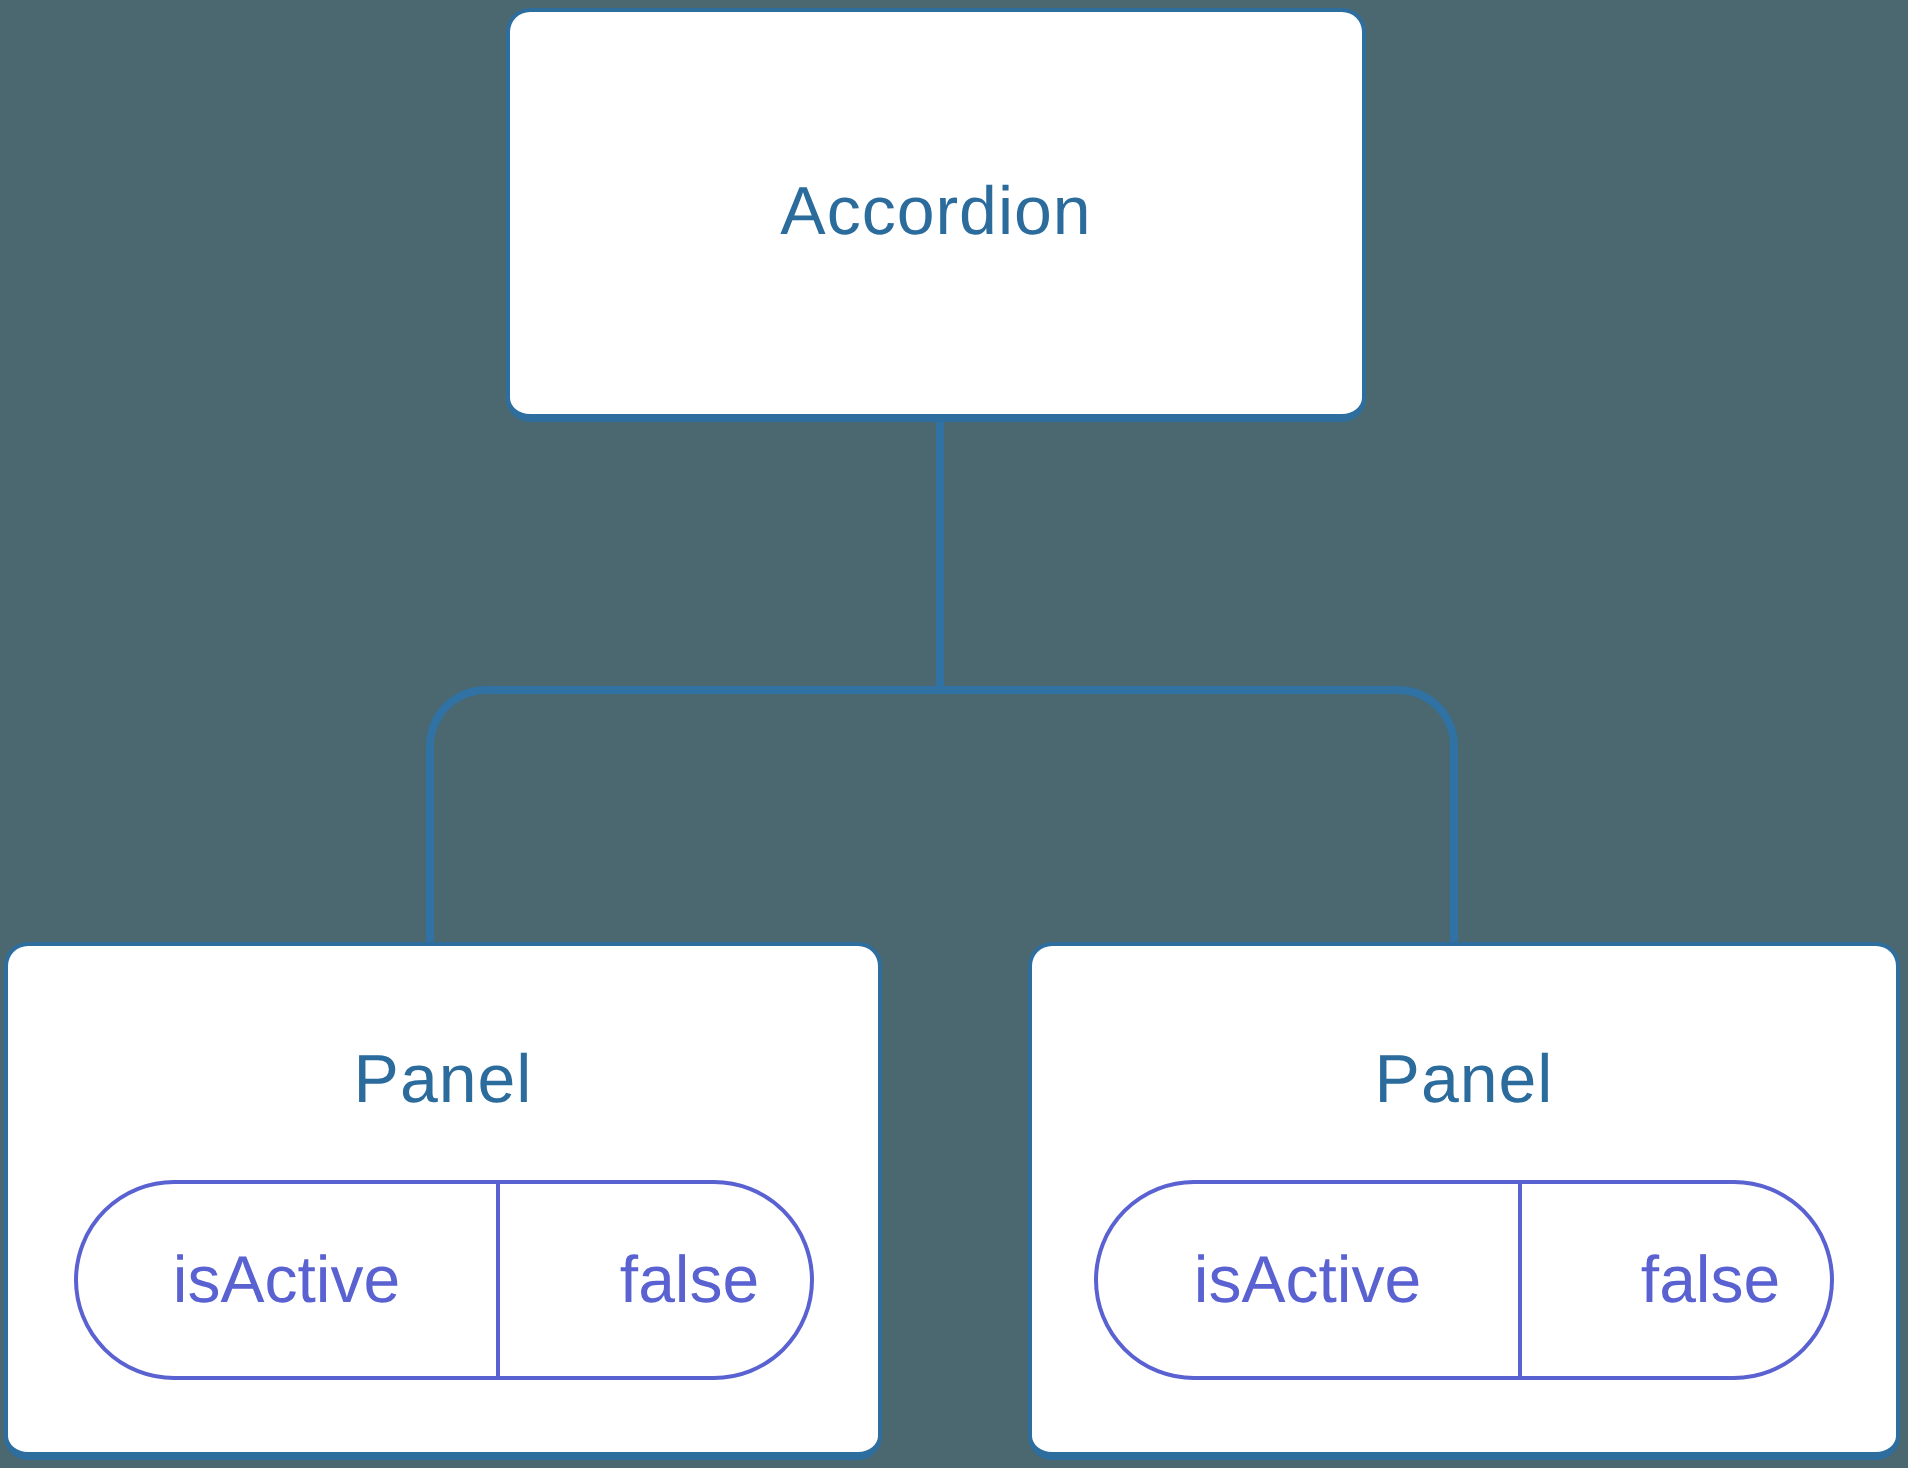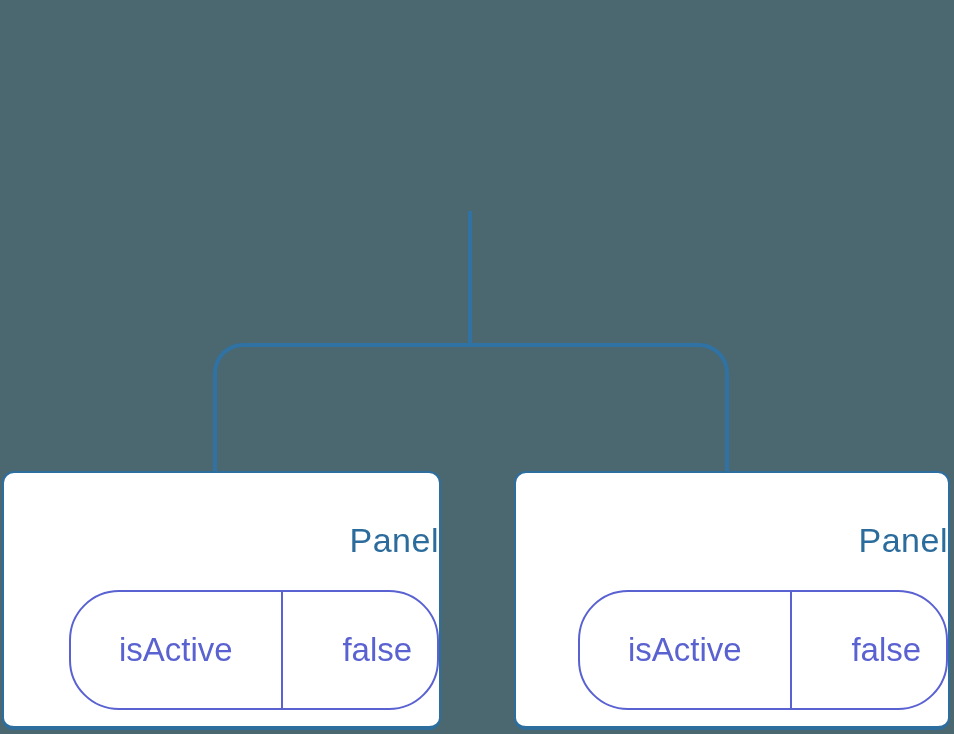--- a/index.html
+++ b/index.html
@@ -48,31 +48,31 @@
   .connector-branch{
     position:absolute;
     left:213px;top:343px;
     width:516px;height:128px;
     border:4px solid var(--connector);
     border-bottom:none;
     border-radius:30px 30px 0 0;
   }
   .node-panel{
     top:471px;height:259px;
-    display:flex;flex-direction:column;align-items:flex-end;
+    display:flex;flex-direction:column;align-items:center;
   }
   .node-panel-left{left:2px;width:439px;}
   .node-panel-right{left:514px;width:436px;}
   .panel-title{
     margin-top:47px;
     line-height:40px;
   }
   .state-pill{
     margin-top:30px;
-    width:370px;height:120px;
+    width:370px;height:100px;
     border:2px solid var(--pill);
     border-radius:50px;
     display:flex;
     overflow:hidden;
     background:var(--node-bg);
   }
   .pill-cell{
     display:flex;align-items:center;justify-content:center;
     color:var(--pill);
     font-size:33px;
@@ -82,20 +82,23 @@
     flex:0 0 57.8%;
     border-right:2px solid var(--pill);
   }
   .pill-value{flex:1;padding-left:35px;}
 </style>
 </head>
 <body>
 
 <div class="stage">
 
+  <div class="node node-root">
+    <span class="node-title">Accordion</span>
+  </div>
 
   <div class="connector-stem"></div>
   <div class="connector-branch"></div>
 
   <div class="node node-panel node-panel-left">
     <div class="node-title panel-title">Panel</div>
     <div class="state-pill">
       <div class="pill-cell pill-key">isActive</div>
       <div class="pill-cell pill-value">false</div>
     </div>

